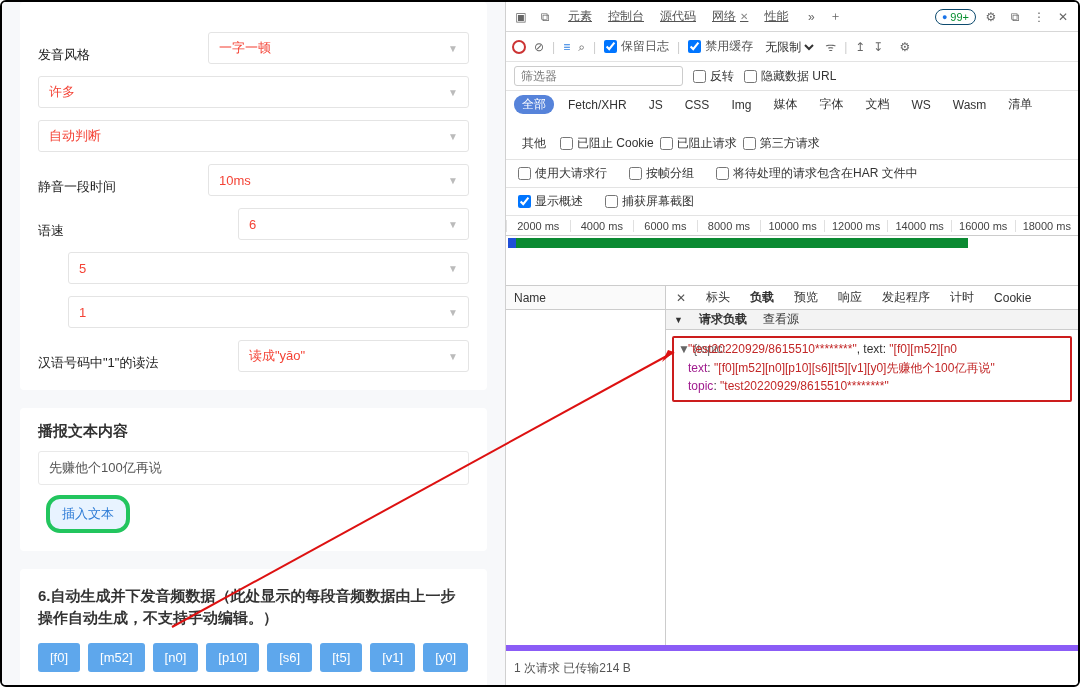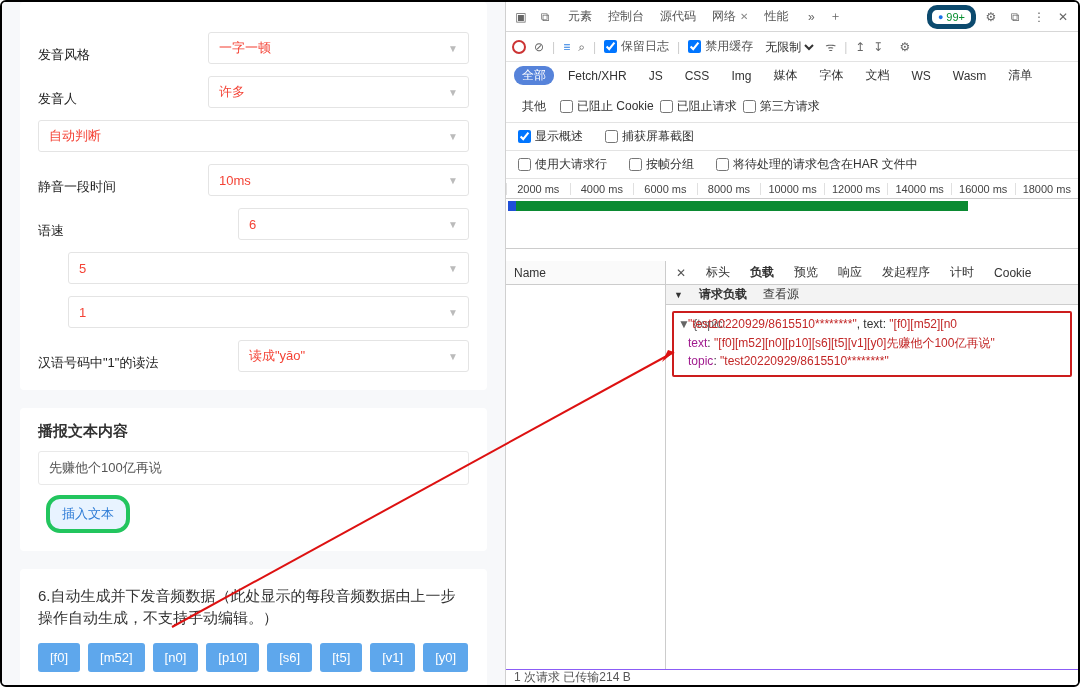--- a/index.html
+++ b/index.html
@@ -14,93 +14,92 @@
 .sel { flex: 1; height: 32px; border: 1px solid #e4e4e4; border-radius: 3px; background: #fff; display: flex; align-items: center; justify-content: space-between; padding: 0 10px; cursor: pointer; position: relative; }
 .sel .val { color: #f44336; font-weight: 500; font-size: 13px; }
 .sel .arrow { color: #bbb; font-size: 10px; }
 
 .card2 { background: #fff; border-radius: 4px; padding: 14px 18px 18px; margin: 18px 12px 0; }
 .card2 h4 { font-size: 15px; font-weight: 700; margin-bottom: 10px; }
 .txtarea { width: 100%; height: 34px; border: 1px solid #e9e9e9; border-radius: 3px; padding: 7px 10px; font-size: 13px; color: #555; }
 .btn-insert { margin: 10px 8px 0; background: #e8f3ff; color: #2e7cd6; border: 4px solid #22c55e; border-radius: 14px; padding: 6px 12px; font-size: 13px; cursor: pointer; }
 
 .section6 { background: #fff; border-radius: 4px; padding: 16px 18px 18px; margin: 18px 12px 0; }
-.section6 .title { font-size: 15px; font-weight: 400; line-height: 1.45; margin-bottom: 14px; }
+.section6 .title { font-size: 15px; font-weight: 700; line-height: 1.45; margin-bottom: 14px; }
 .pillrow { display: flex; flex-wrap: wrap; gap: 8px; margin-bottom: 20px; }
 .pill { background: #5ea7ec; color: #fff; font-size: 13px; padding: 7px 12px; border-radius: 3px; }
 
 
 .right { flex: 1; background: #fff; display: flex; flex-direction: column; border-left: 1px solid #d0d0d0; }
 .toolbar { height: 30px; display: flex; align-items: center; border-bottom: 1px solid #d7d7d7; padding: 0 6px; gap: 6px; color: #555; font-size: 12px; }
 .toolbar .ico { width: 18px; height: 18px; display: inline-flex; align-items: center; justify-content: center; color: #666; cursor: pointer; }
 .toolbar .spacer { flex: 1; }
-.tabs .tab { padding: 4px 8px; cursor: pointer; }
+.tabs .tab { padding: 4px 8px; cursor: pointer; text-decoration: underline; }
 .tabs .tab.active { font-weight: 400; position: relative; }
 .tabs .tab.active .closex { margin-left: 4px; color: #888; font-size: 10px; }
-.badge99 { display: inline-flex; align-items: center; gap: 3px; background: #fff; border: 5px solid #0c4a6e; border-radius: 10px; padding: 1px 6px; font-size: 11px; color: #068e2e; }
+.badge99 { display: inline-flex; align-items: center; gap: 3px; background: #fff; border: 1px solid #0c4a6e; border-radius: 10px; padding: 1px 6px; font-size: 11px; color: #068e2e; }
 .badge99::before { content: "●"; color: #1a73e8; font-size: 9px; }
 
 .row2 { height: 30px; display: flex; align-items: center; border-bottom: 1px solid #e3e3e3; padding: 0 6px; gap: 8px; font-size: 12px; color: #555; }
 .row2 .rec { width: 14px; height: 14px; border-radius: 50%; border: 2px solid #c33; }
 .row2 .ico { color: #666; cursor: pointer; }
 .row2 select { font-size: 12px; border: none; background: transparent; color: #333; }
 .ckbox { display: inline-flex; align-items: center; gap: 4px; }
 .ckbox input { width: 13px; height: 13px; }
 
 .row3 { display: flex; align-items: center; padding: 4px 8px; gap: 10px; font-size: 12px; border-bottom: 1px solid #e3e3e3; }
 .row3 .filterbox { flex: 0 0 130px; height: 20px; border: 1px solid #ccc; border-radius: 3px; padding: 0 6px; font-size: 12px; color: #888; }
-.typerow { display: flex; align-items: center; flex-wrap: wrap; gap: 12px 6px; font-size: 12px; padding: 4px 8px 6px; border-bottom: 1px solid #e3e3e3; }
+.typerow { display: flex; align-items: center; flex-wrap: wrap; gap: 20px 6px; font-size: 12px; padding: 4px 8px 6px; border-bottom: 1px solid #e3e3e3; }
 .chip { padding: 1px 8px; border-radius: 9px; cursor: pointer; color: #333; }
 .chip.active { background: #5683da; color: #fff; }
 .subrow { display: flex; align-items: center; gap: 22px; font-size: 12px; padding: 5px 12px; border-bottom: 1px solid #e3e3e3; }
 .timeline-head { display: flex; align-items: center; height: 20px; border-bottom: 1px solid #ccc; font-size: 11px; color: #444; position: relative; }
 .timeline-head span { flex: 1; text-align: center; border-left: 1px solid #e0e0e0; }
 .timeline-body { height: 50px; border-bottom: 1px solid #ccc; position: relative; }
 .timeline-bar { position: absolute; left: 2px; top: 2px; height: 10px; width: 460px; background: linear-gradient(to right,#1f4fd8 0 8px,#0b8a32 8px 100%); }
 
-.split { flex: 1; display: flex; min-height: 0; margin-top: 12px; }
+.split { flex: 1; display: flex; min-height: 0; }
 .namecol { width: 160px; border-right: 1px solid #ccc; }
 .namecol .hdr { height: 24px; line-height: 24px; padding: 0 8px; font-size: 12px; border-bottom: 1px solid #ccc; background: #fafafa; }
 .namecol .req { display: flex; align-items: center; gap: 6px; padding: 4px 8px; font-size: 12px; cursor: pointer; }
 .namecol .req svg { width: 12px; height: 14px; }
 .detail { flex: 1; display: flex; flex-direction: column; }
 .detail .tabs2 { height: 24px; display: flex; align-items: center; border-bottom: 1px solid #ccc; font-size: 12px; }
 .detail .tabs2 .x { padding: 0 10px; color: #555; cursor: pointer; }
 .detail .tabs2 .t { padding: 0 10px; cursor: pointer; color: #333; }
 .detail .tabs2 .t.active { font-weight: 600; }
 .payloadbar { height: 20px; background: #f3f3f3; border-bottom: 1px solid #ccc; display: flex; align-items: center; gap: 16px; padding: 0 8px; font-size: 12px; }
 .payloadbar .caret { font-size: 9px; }
 .payloadbar b { font-weight: 700; }
 .payload-inner { padding: 6px 6px; font-size: 12px; font-family: Menlo, Consolas, monospace; color: #333; }
 .redbox { border: 2px solid #cc1d1d; border-radius: 2px; padding: 2px 4px 4px; }
 .jsonline { white-space: pre; line-height: 1.55; }
 .j-caret { display: inline-block; width: 10px; color: #666; }
 .j-key { color: #a01b8e; }
 .j-str { color: #c22727; }
 
-.statusbar { height: 16px; border-top: 1px solid #8b5cf6; font-size: 12px; color: #555; display: flex; align-items: center; padding: 0 8px; gap: 4px; }
+.statusbar { height: 40px; border-top: 6px solid #8b5cf6; font-size: 12px; color: #555; display: flex; align-items: center; padding: 0 8px; gap: 4px; }
 .container { position: relative; }
 svg.red-svg { position: absolute; left: 0; top: 0; pointer-events: none; }
 </style>
 </head>
 <body>
 
 <div class="root container">
 
   <div class="left">
     <div class="card">
       <div class="form-row">
           <div class="form-label">发音风格</div>
           <div class="sel">
             <span class="val">一字一顿</span>
             <span class="arrow">▼</span>
           </div>
         </div>
       <div class="form-row">
-          <div class="form-label">发音人</div>
           <div class="sel">
             <span class="val">许多</span>
             <span class="arrow">▼</span>
           </div>
         </div>
       <div class="form-row">
           <div class="sel">
             <span class="val">自动判断</span>
             <span class="arrow">▼</span>
           </div>
@@ -204,20 +203,31 @@
         </label>
       <select><option>无限制</option></select>
       <span class="ico">ᯤ</span>
       <span style="color:#ccc;">|</span>
       <span class="ico">↥</span>
       <span class="ico">↧</span>
       <span class="spacer"></span>
       <span class="ico">⚙</span>
     </div>
 
+    <div class="row3">
+      <input class="filterbox" placeholder="筛选器" style="">
+      <label class="ckbox">
+          <input type="checkbox" style="">
+          <span>反转</span>
+        </label>
+      <label class="ckbox">
+          <input type="checkbox" style="">
+          <span>隐藏数据 URL</span>
+        </label>
+    </div>
 
     <div class="typerow">
       <span class="chip active">全部</span>
       <span class="chip">Fetch/XHR</span>
       <span class="chip">JS</span>
       <span class="chip">CSS</span>
       <span class="chip">Img</span>
       <span class="chip">媒体</span>
       <span class="chip">字体</span>
       <span class="chip">文档</span>
@@ -234,40 +244,40 @@
           <span>已阻止请求</span>
         </label>
       <label class="ckbox">
           <input type="checkbox" style="">
           <span>第三方请求</span>
         </label>
     </div>
 
     <div class="subrow">
       <label class="ckbox">
+          <input type="checkbox" style="">
+          <span>使用大请求行</span>
+        </label>
+      <label class="ckbox">
+          <input type="checkbox" style="">
+          <span>按帧分组</span>
+        </label>
+      <label class="ckbox">
+          <input type="checkbox" style="">
+          <span>将待处理的请求包含在HAR 文件中</span>
+        </label>
+    </div>
+    <div class="subrow">
+      <label class="ckbox">
           <input type="checkbox" checked="" style="">
           <span>显示概述</span>
         </label>
       <label class="ckbox">
           <input type="checkbox" style="">
           <span>捕获屏幕截图</span>
-        </label>
-    </div>
-    <div class="subrow">
-      <label class="ckbox">
-          <input type="checkbox" style="">
-          <span>使用大请求行</span>
-        </label>
-      <label class="ckbox">
-          <input type="checkbox" style="">
-          <span>按帧分组</span>
-        </label>
-      <label class="ckbox">
-          <input type="checkbox" style="">
-          <span>将待处理的请求包含在HAR 文件中</span>
         </label>
     </div>
 
     <div class="timeline-head">
       <span>2000 ms</span>
       <span>4000 ms</span>
       <span>6000 ms</span>
       <span>8000 ms</span>
       <span>10000 ms</span>
       <span>12000 ms</span>

